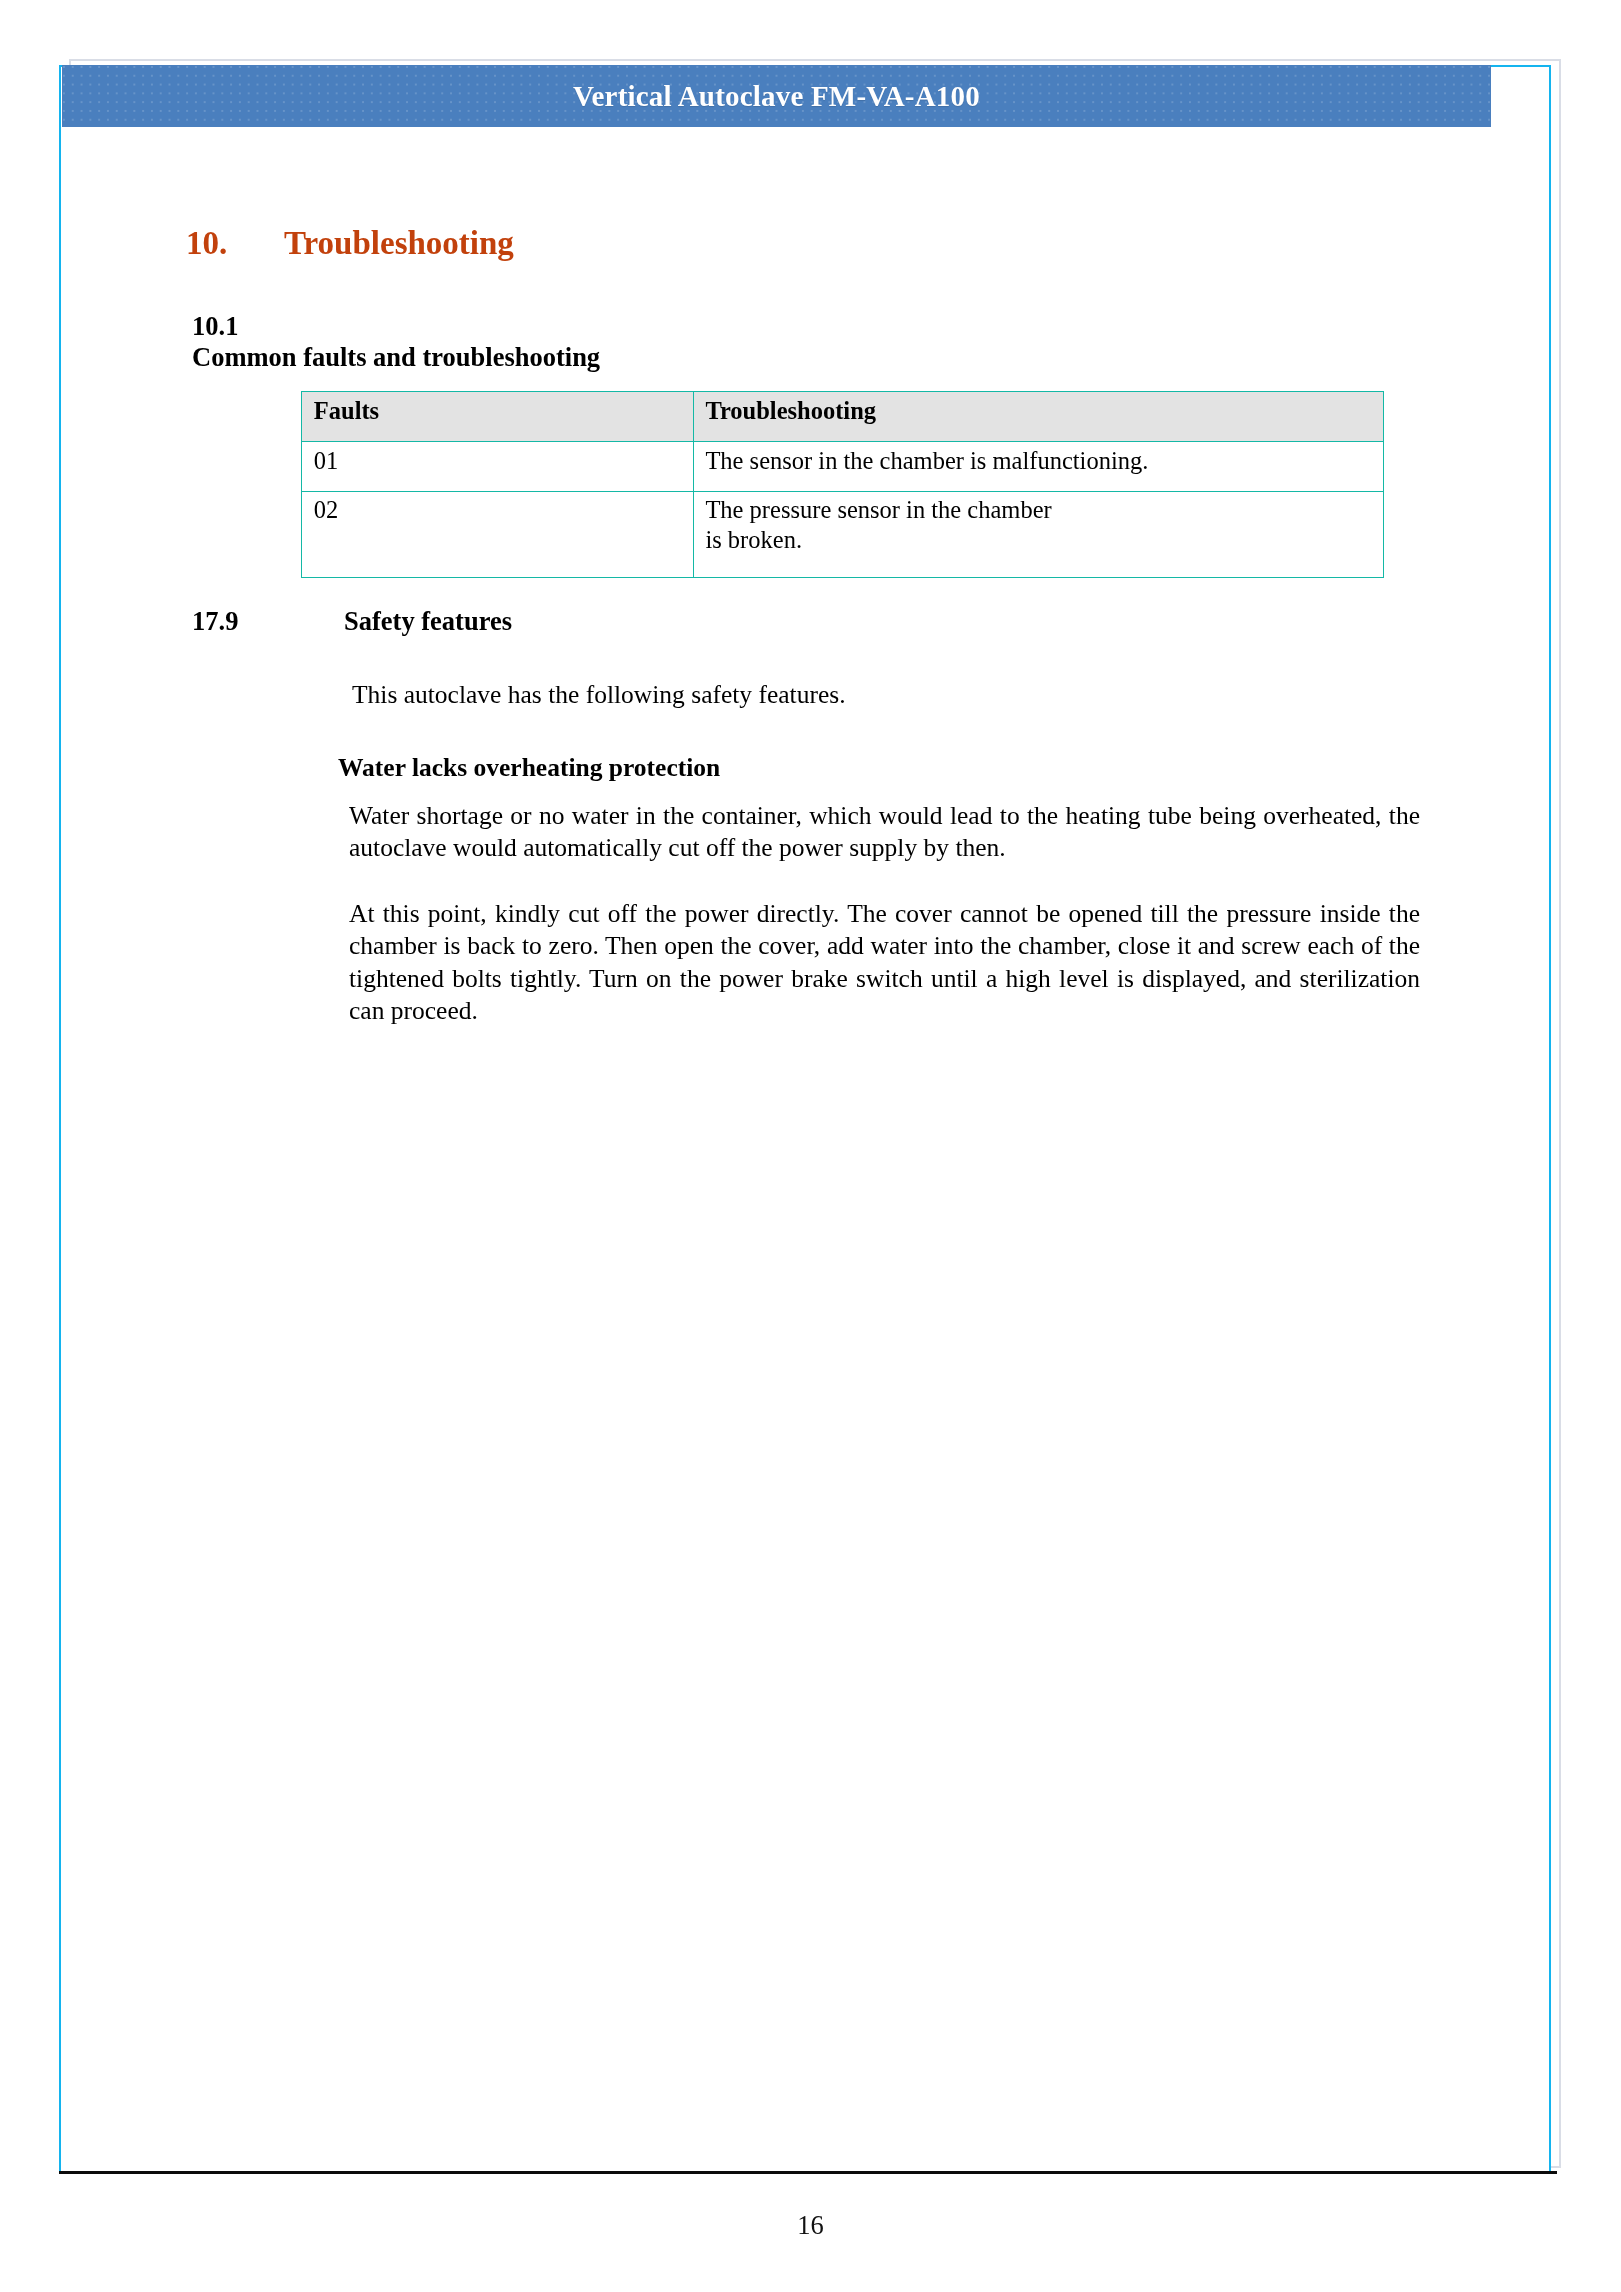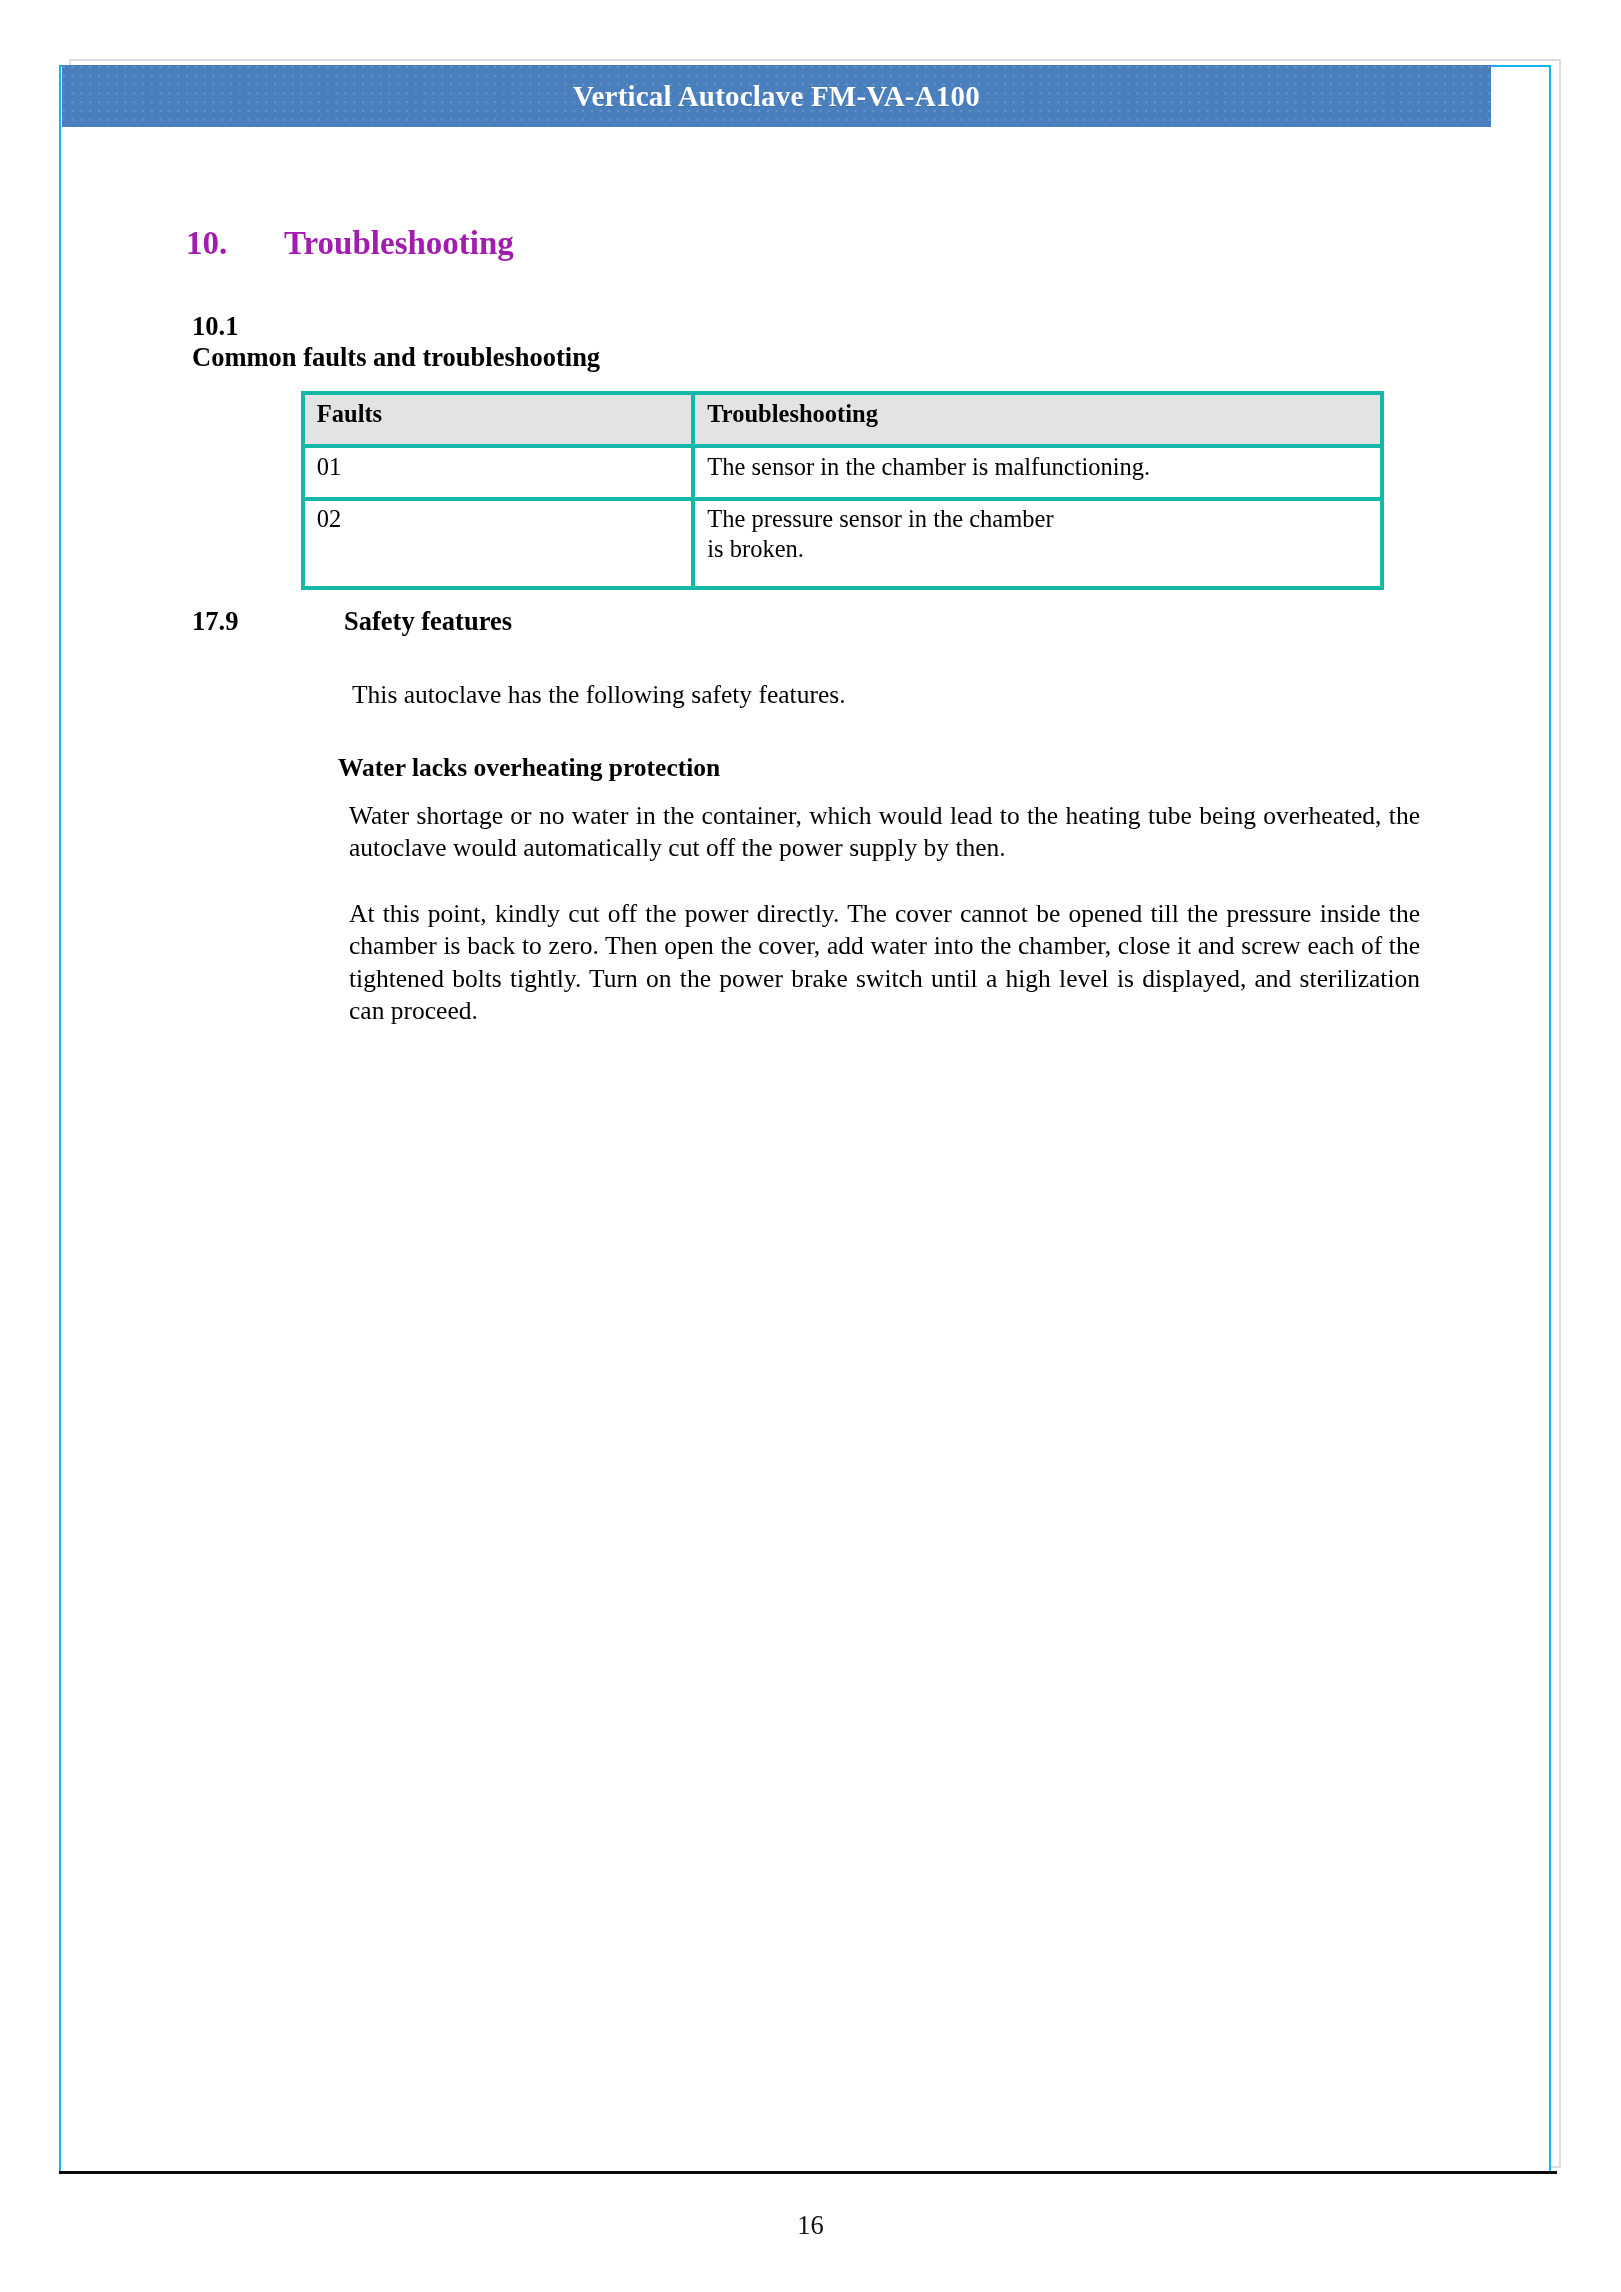--- a/index.html
+++ b/index.html
@@ -80,21 +80,21 @@
     width: 1551px;
     height: 2039px;
   }
 
   .h1-row {
     position: absolute;
     left: 186px;
     top: 98px;
     display: flex;
     align-items: baseline;
-    color: #a21caf;
+    color: #c2410c;
     font-weight: bold;
     font-size: 33px;
   }
   .h1-num { width: 98px; }
   .h1-text { }
 
   .h2-row {
     position: absolute;
     display: flex;
     align-items: baseline;
@@ -111,21 +111,21 @@
   #faults-table {
     position: absolute;
     left: 301px;
     top: 264px;
     width: 1083px;
     border-collapse: collapse;
     font-size: 24.5px;
   }
   #faults-table th,
   #faults-table td {
-    border: 4px solid #14b8a6;
+    border: 1px solid #14b8a6;
     text-align: left;
     vertical-align: top;
     padding: 3.9px 5.9px 5.9px 11.8px;
     font-weight: normal;
     line-height: 1.22;
   }
   #faults-table thead th {
     background: #e3e3e3;
     font-weight: bold;
   }

